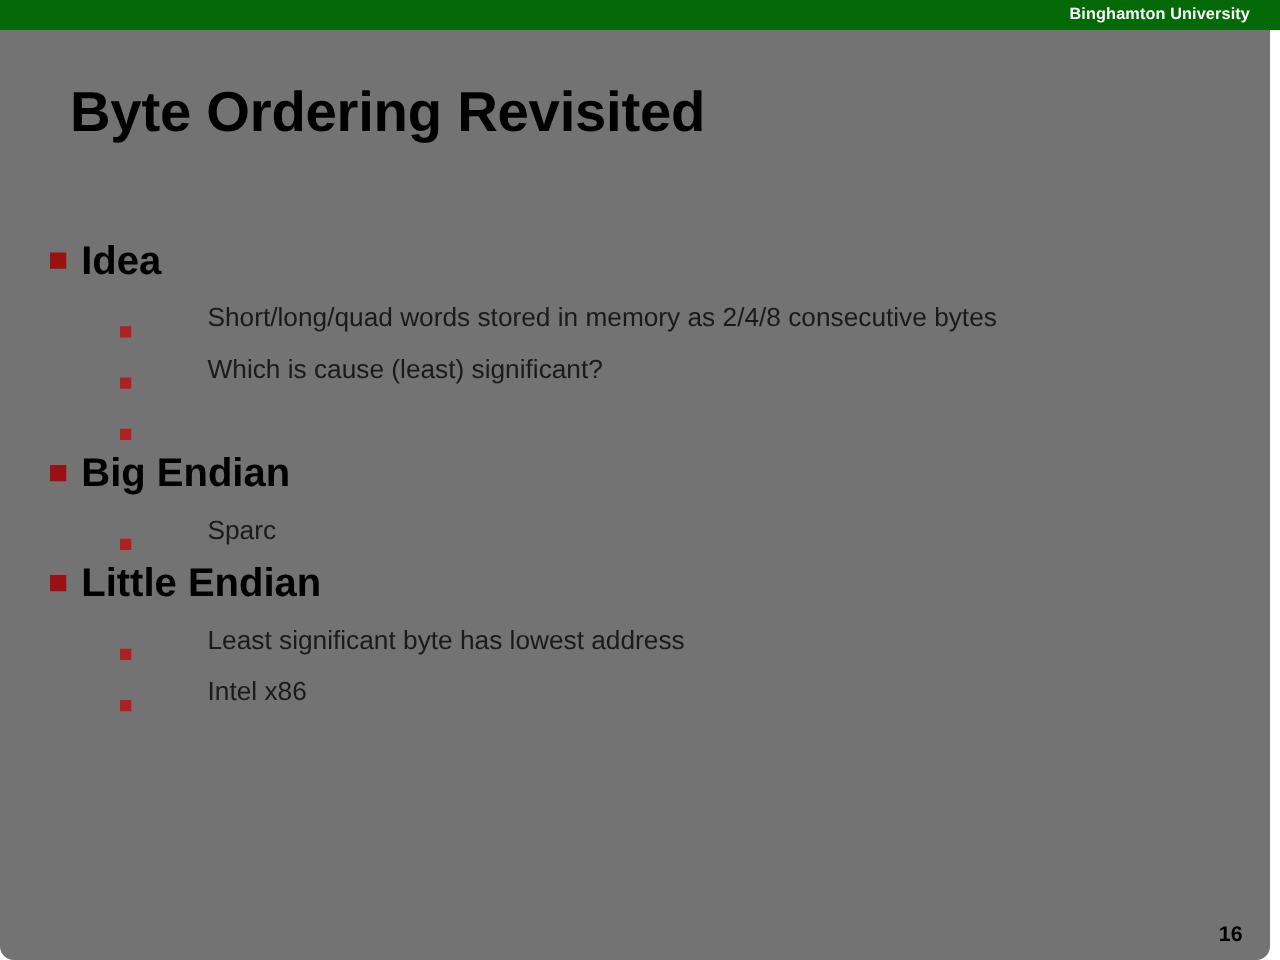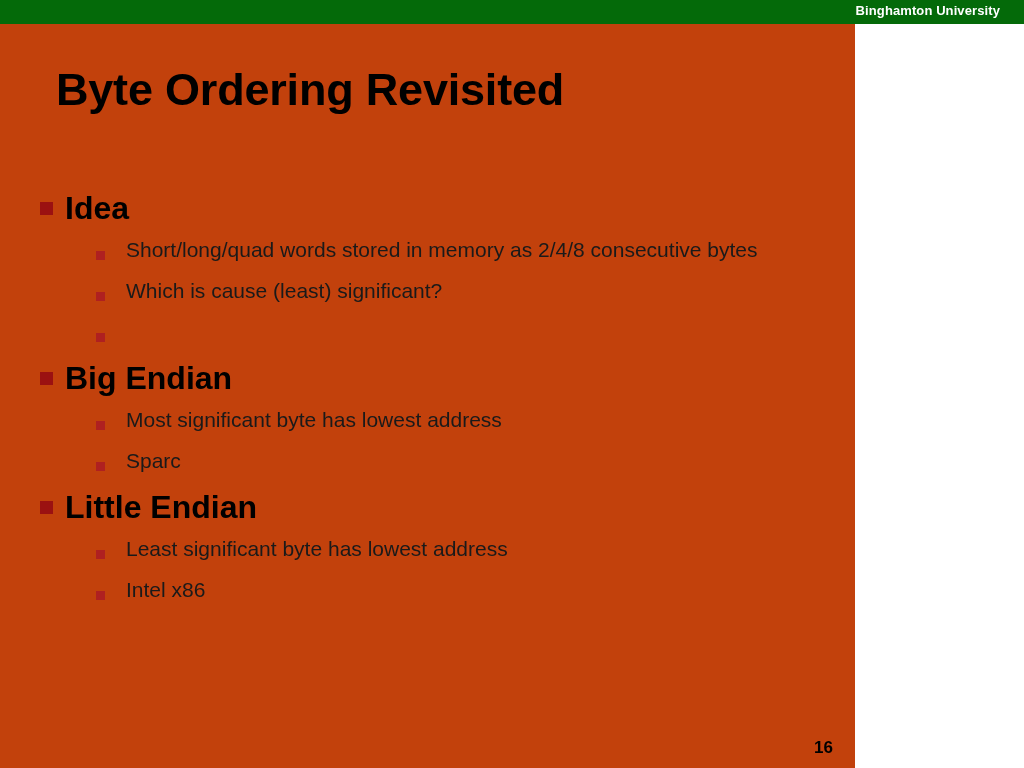--- a/index.html
+++ b/index.html
@@ -10,23 +10,24 @@
   body {
     width: 1024px;
     height: 768px;
     overflow: hidden;
     font-family: "Liberation Sans", sans-serif;
     -webkit-font-smoothing: antialiased;
   }
 
   .slide {
     position: relative;
-    width: 855px;
+    width: 1016px;
     height: 768px;
-    background: #c2410c;
+    background: #737373;
+    border-radius: 11px;
   }
 
   
   .top-bar {
     position: absolute;
     left: 0;
     top: 0;
     width: 1024px;
     height: 24px;
     background: #046A09;
@@ -82,22 +83,23 @@
     line-height: 33px;
     white-space: nowrap;
   }
 
   .lvl2-group {
     margin-top: 4px;
     margin-bottom: 10px;
   }
   .lvl2 {
     display: flex;
-    align-items: center;
+    align-items: flex-end;
     height: 41px;
+    gap: 40px;
   }
   .lvl2 .bullet-sq-sm {
     flex: 0 0 auto;
     width: 9px;
     height: 9px;
     background: #AF2020;
     margin-left: 56px;
     margin-top: 11px;
     margin-right: 21px;
   }
@@ -150,24 +152,20 @@
       </div>
     </div>
 
     <div class="lvl1">
       <span class="bullet-sq"></span>
       <span class="lvl1-text">Big Endian</span>
     </div>
     <div class="lvl2-group">
       <div class="lvl2">
         <span class="bullet-sq-sm"></span>
-        <span class="lvl2-text">Most significant byte has lowest address</span>
-      </div>
-      <div class="lvl2">
-        <span class="bullet-sq-sm"></span>
         <span class="lvl2-text">Sparc</span>
       </div>
     </div>
 
     <div class="lvl1">
       <span class="bullet-sq"></span>
       <span class="lvl1-text">Little Endian</span>
     </div>
     <div class="lvl2-group">
       <div class="lvl2">

